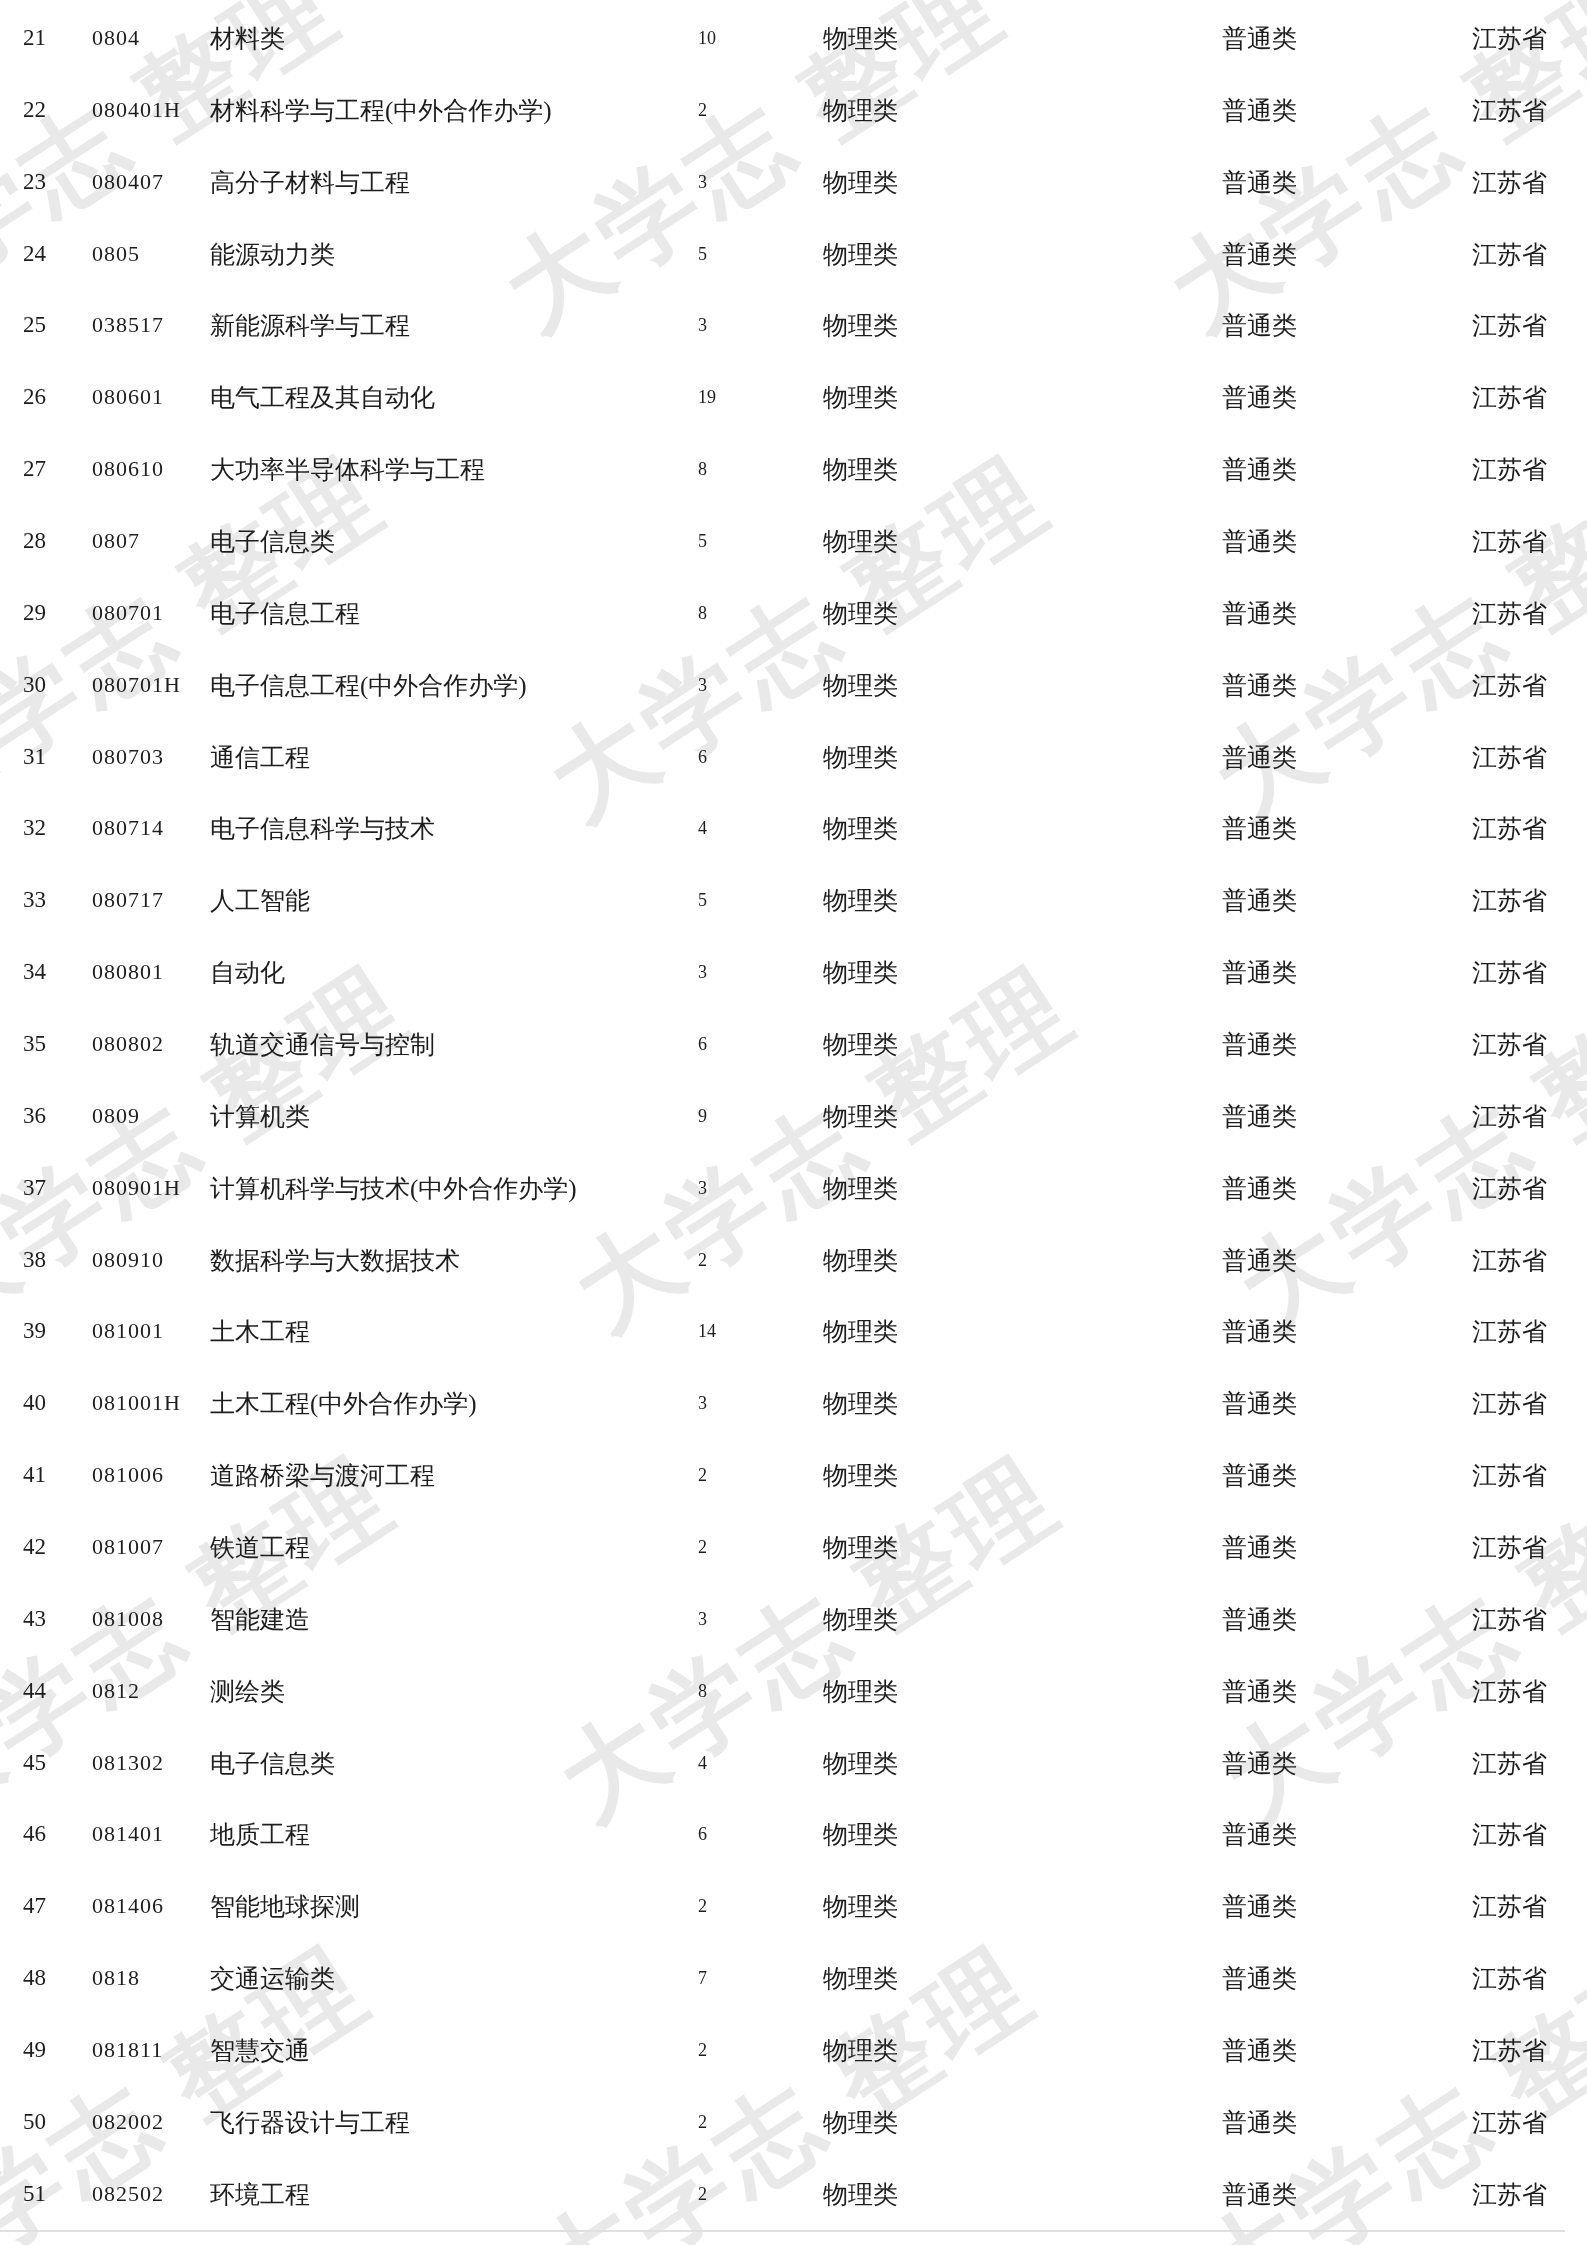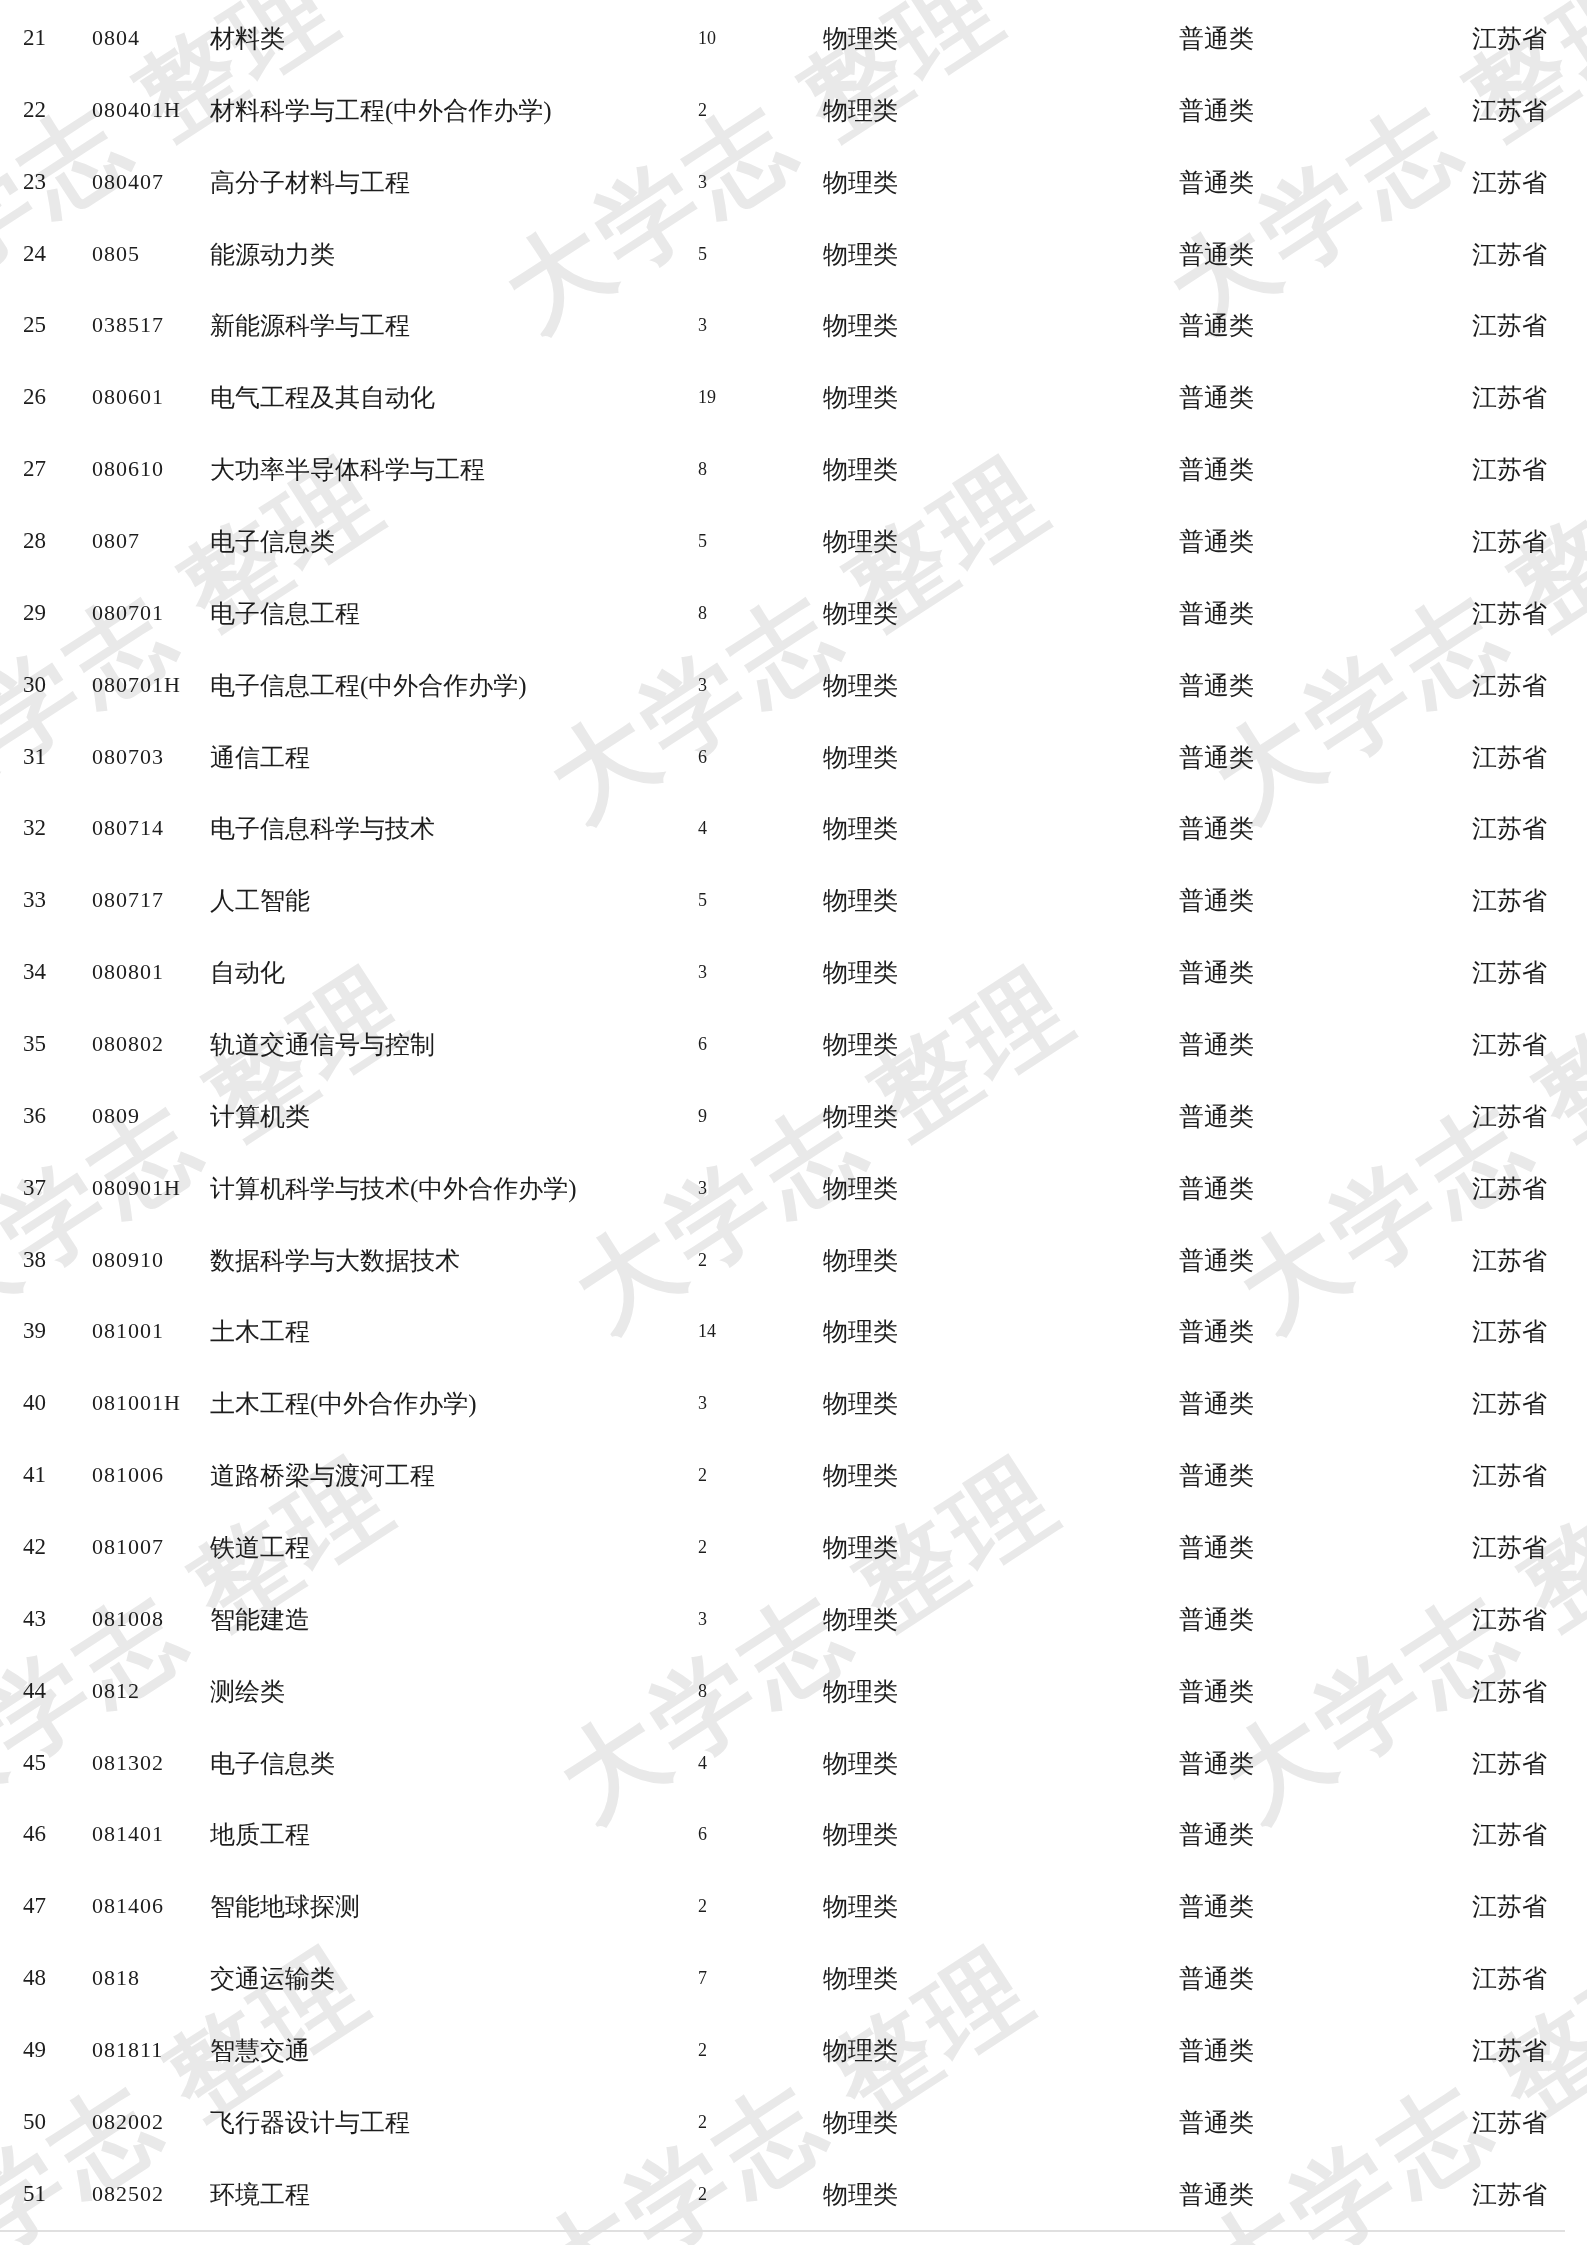--- a/index.html
+++ b/index.html
@@ -29,21 +29,21 @@
   .cell{
     position:absolute;top:50%;transform:translateY(-50%);
     font-size:25px;white-space:nowrap;
     color:var(--text-color,#1d1d1d);
   }
   .c-no{left:23px;font-size:23px}
   .c-code{left:92px;font-size:22px;letter-spacing:1px}
   .c-name{left:210px}
   .c-count{left:698px;width:84px;text-align:left;font-size:18px}
   .c-subject{left:823px}
-  .c-category{left:1179px}
+  .c-category{left:1222px}
   .c-province{left:1472px}
   .divider{
     position:absolute;left:0;top:2230px;width:1565px;height:2px;
     background:var(--divider-color,#e0e0e0);z-index:1;
   }
 </style>
 </head>
 <body style="--text-color: #1d1d1d; --wm-color: #e9e9e9; --divider-color: #e0e0e0;">
 
 <div class="page">

